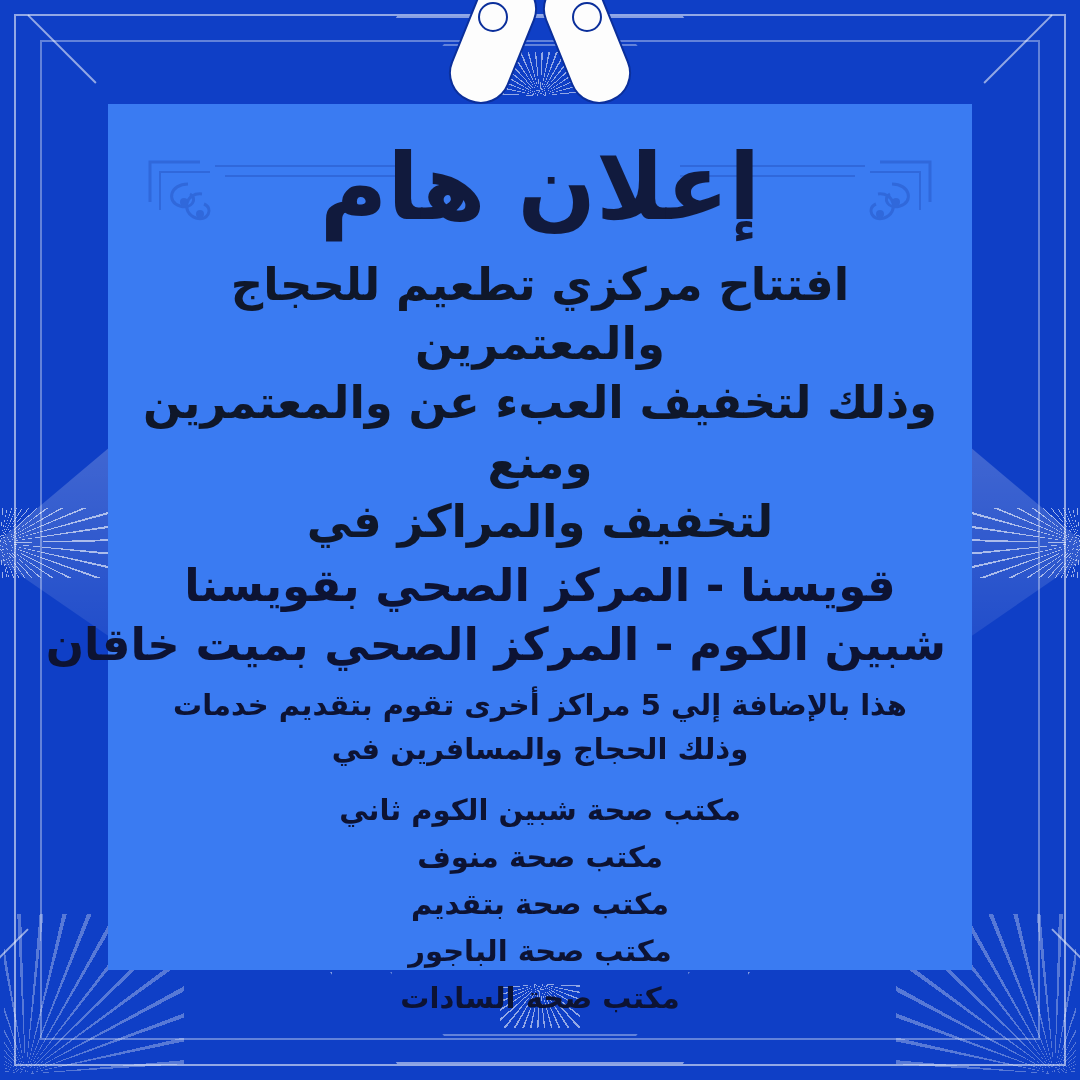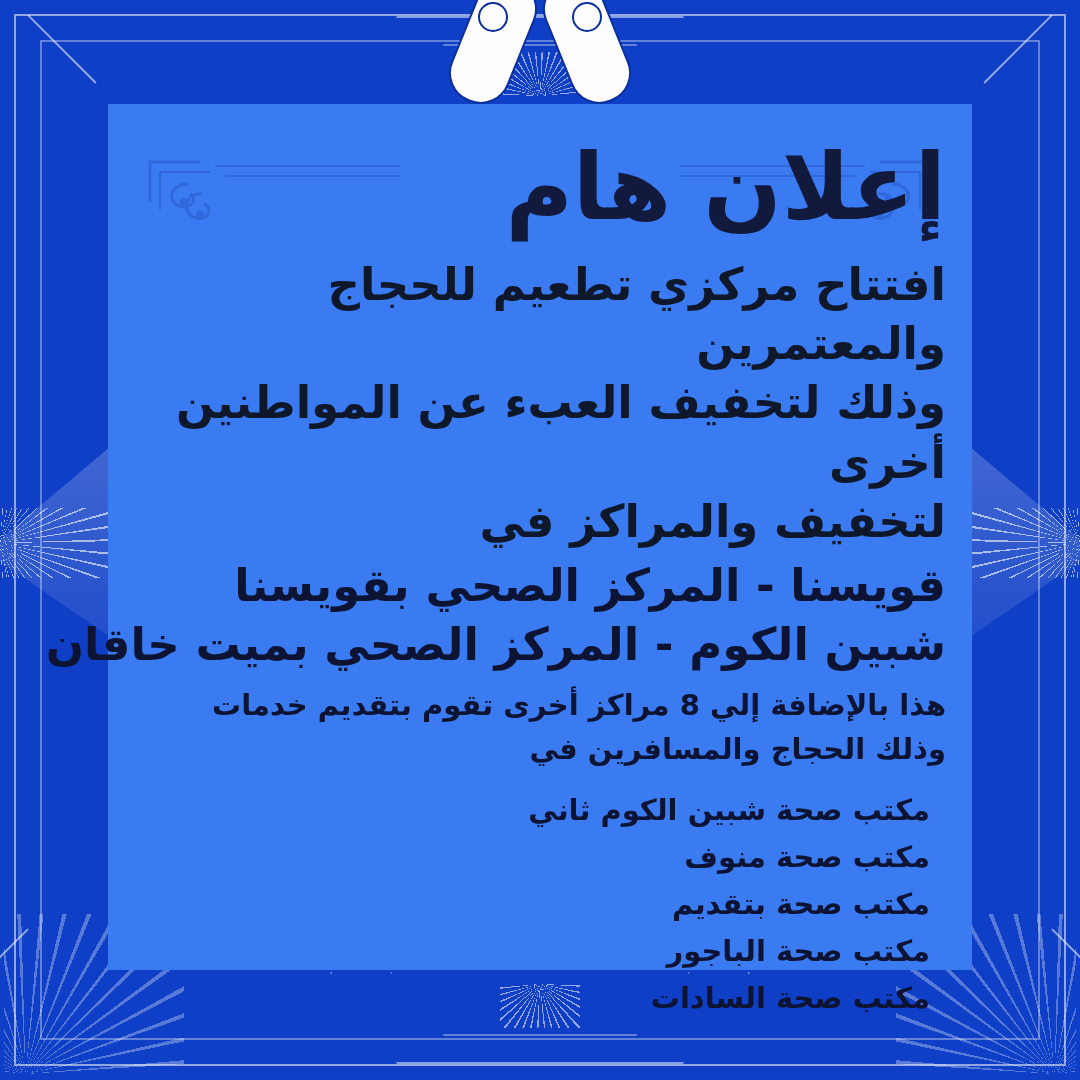--- a/index.html
+++ b/index.html
@@ -141,21 +141,21 @@
   
   .card {
     position: absolute;
     left: 108px;
     top: 104px;
     width: 864px;
     height: 866px;
     background: #3a7bf2;
     box-sizing: border-box;
     padding: 28px 26px 18px 26px;
-    text-align: right;
+    text-align: center;
     color: #0b1233;
   }
 
   
   .flourish {
     position: absolute;
     top: 28px;
     width: 300px;
     height: 120px;
     opacity: 0.65;
@@ -262,31 +262,31 @@
       <path d="M48 52 C30 52 26 70 40 74 C52 78 58 66 50 62" fill="none" stroke="#2b5fcf" stroke-width="3"></path>
       <path d="M62 62 C46 60 40 80 56 86 C68 90 74 76 64 72" fill="none" stroke="#2b5fcf" stroke-width="3"></path>
       <circle cx="44" cy="70" r="4" fill="#2b5fcf"></circle>
       <circle cx="60" cy="82" r="4" fill="#2b5fcf"></circle>
     </svg>
 
     <h1 class="title">إعلان هام</h1>
 
     <div class="lead">
       <div>افتتاح مركزي تطعيم للحجاج والمعتمرين</div>
-      <div>وذلك لتخفيف العبء عن المواطنين أخرى</div>
+      <div>وذلك لتخفيف العبء عن والمعتمرين ومنع</div>
       <div>لتخفيف والمراكز في</div>
     </div>
 
     <div class="centers">
       <div>قويسنا - المركز الصحي بقويسنا</div>
       <div>شبين الكوم - المركز الصحي بميت خاقان</div>
     </div>
 
     <div class="note">
-      <div>هذا بالإضافة إلي 8 مراكز أخرى تقوم بتقديم خدمات</div>
+      <div>هذا بالإضافة إلي 5 مراكز أخرى تقوم بتقديم خدمات</div>
       <div>وذلك الحجاج والمسافرين في</div>
     </div>
 
     <div class="offices">
       <div>مكتب صحة شبين الكوم ثاني</div>
       <div>مكتب صحة منوف</div>
       <div>مكتب صحة بتقديم</div>
       <div>مكتب صحة الباجور</div>
       <div>مكتب صحة السادات</div>
     </div>

